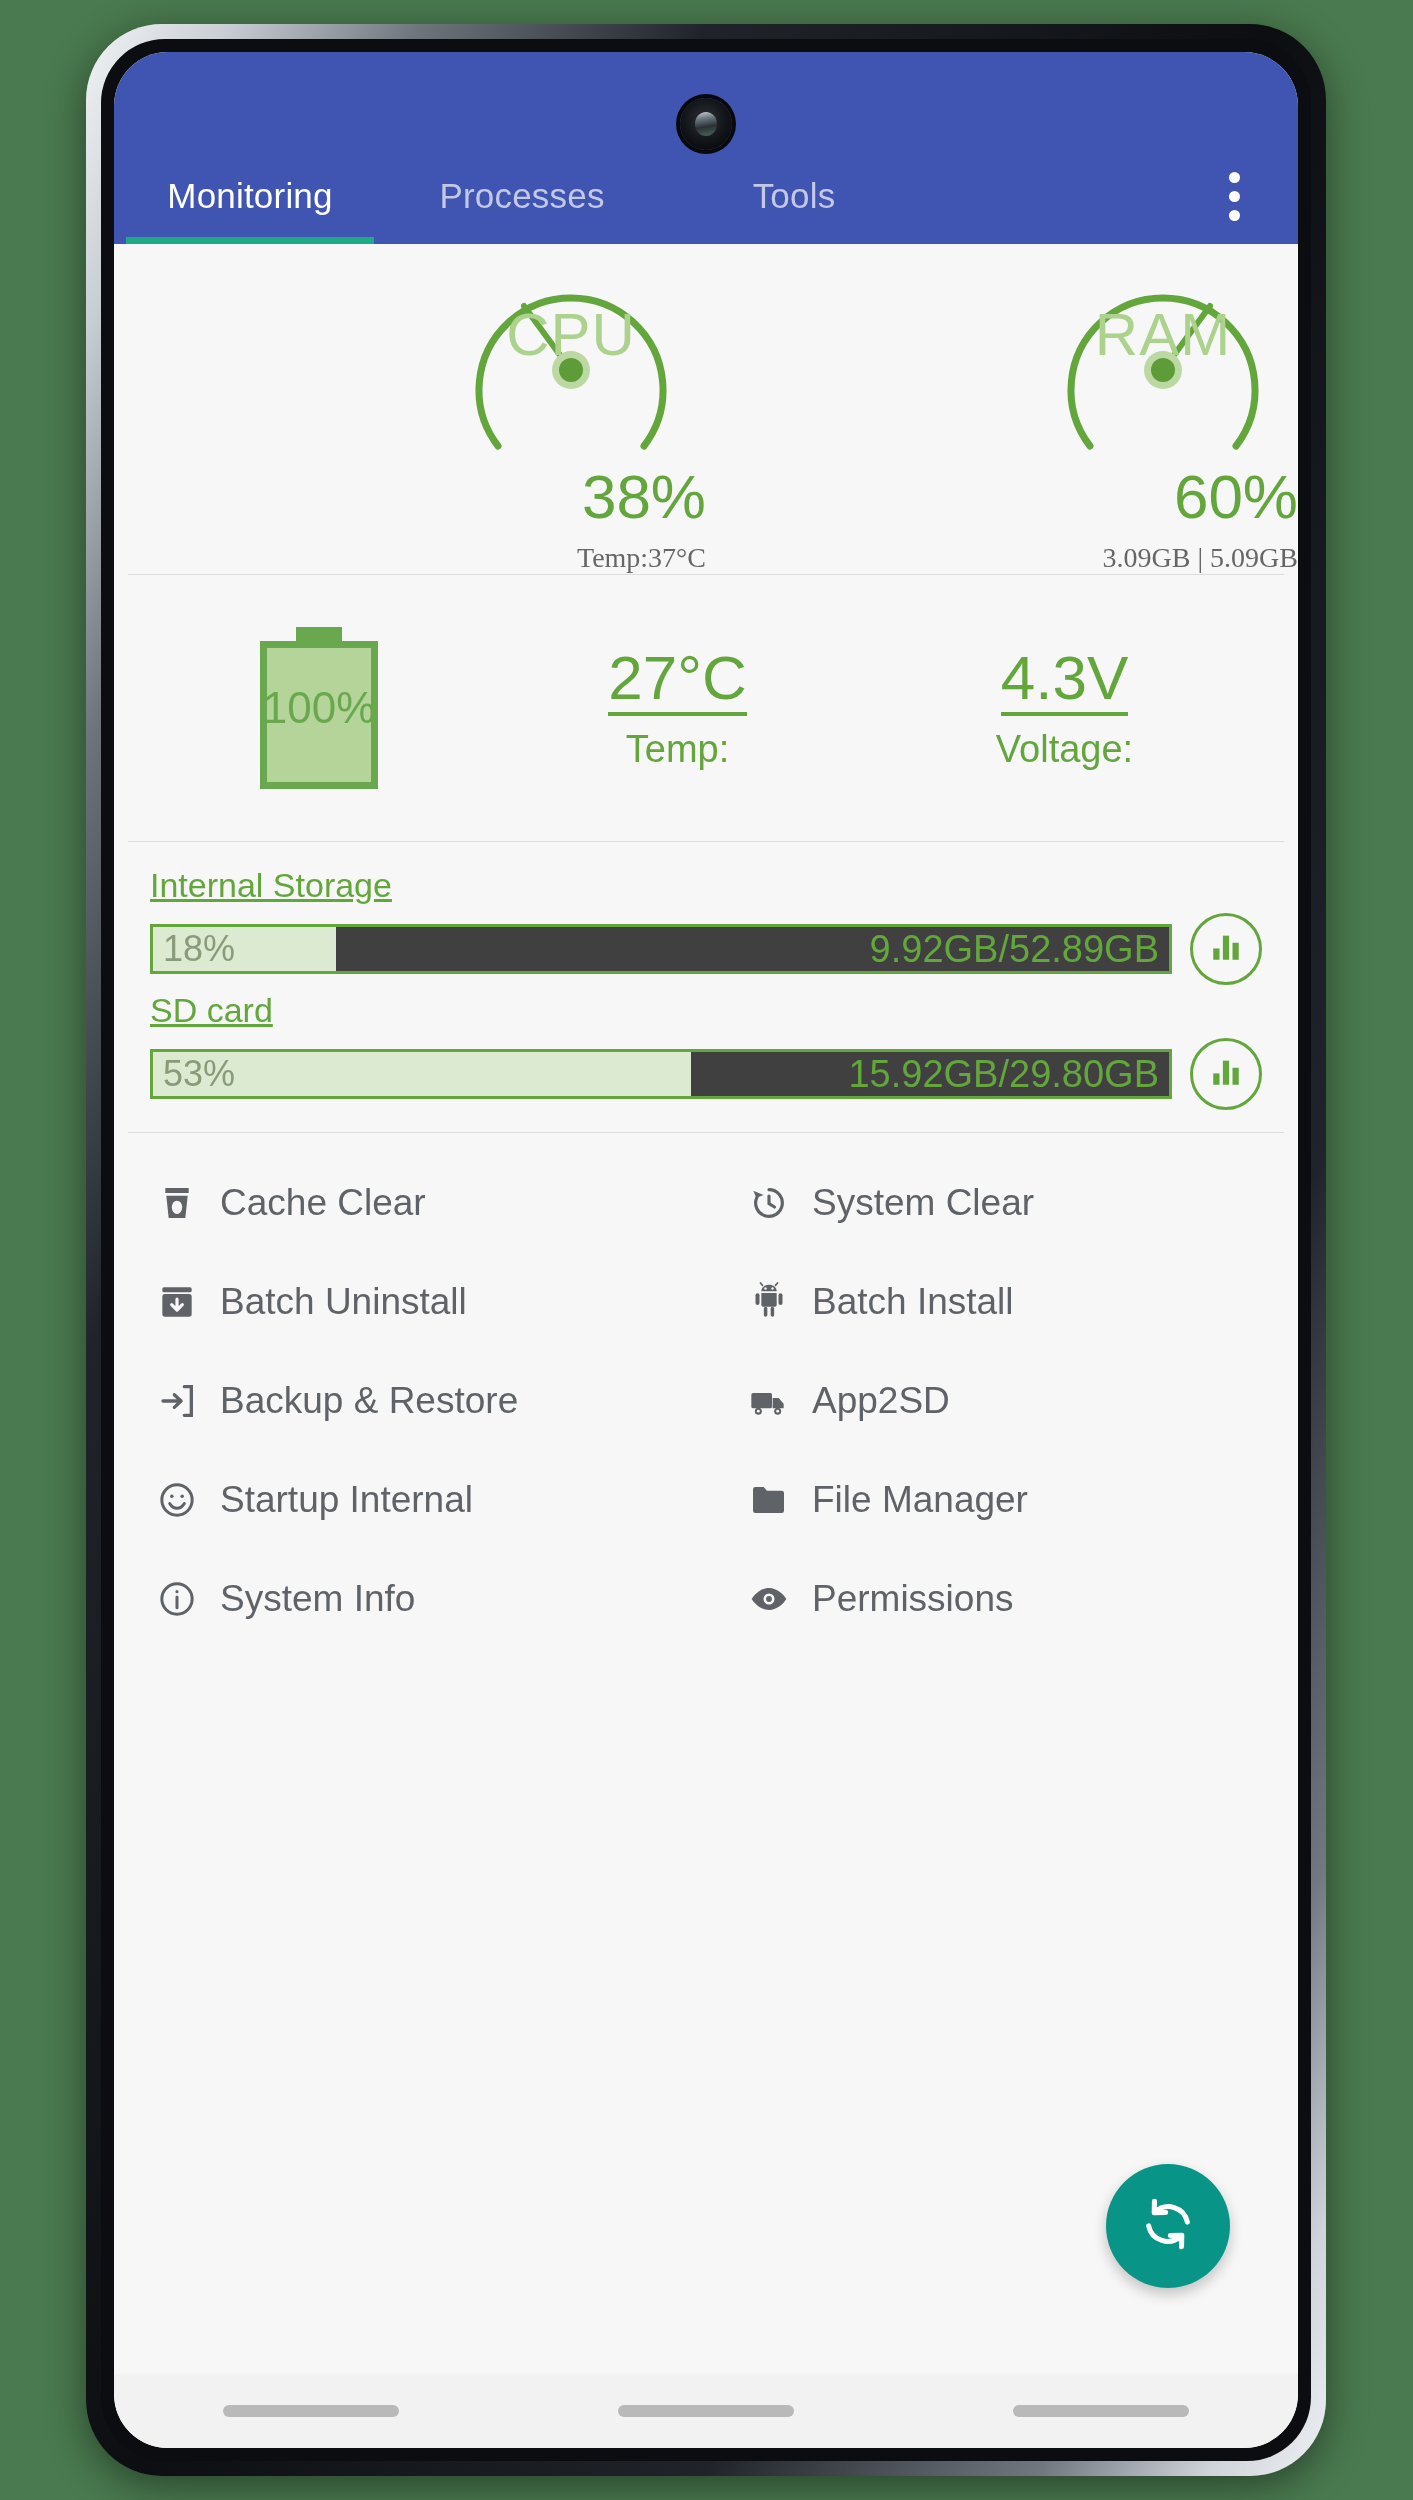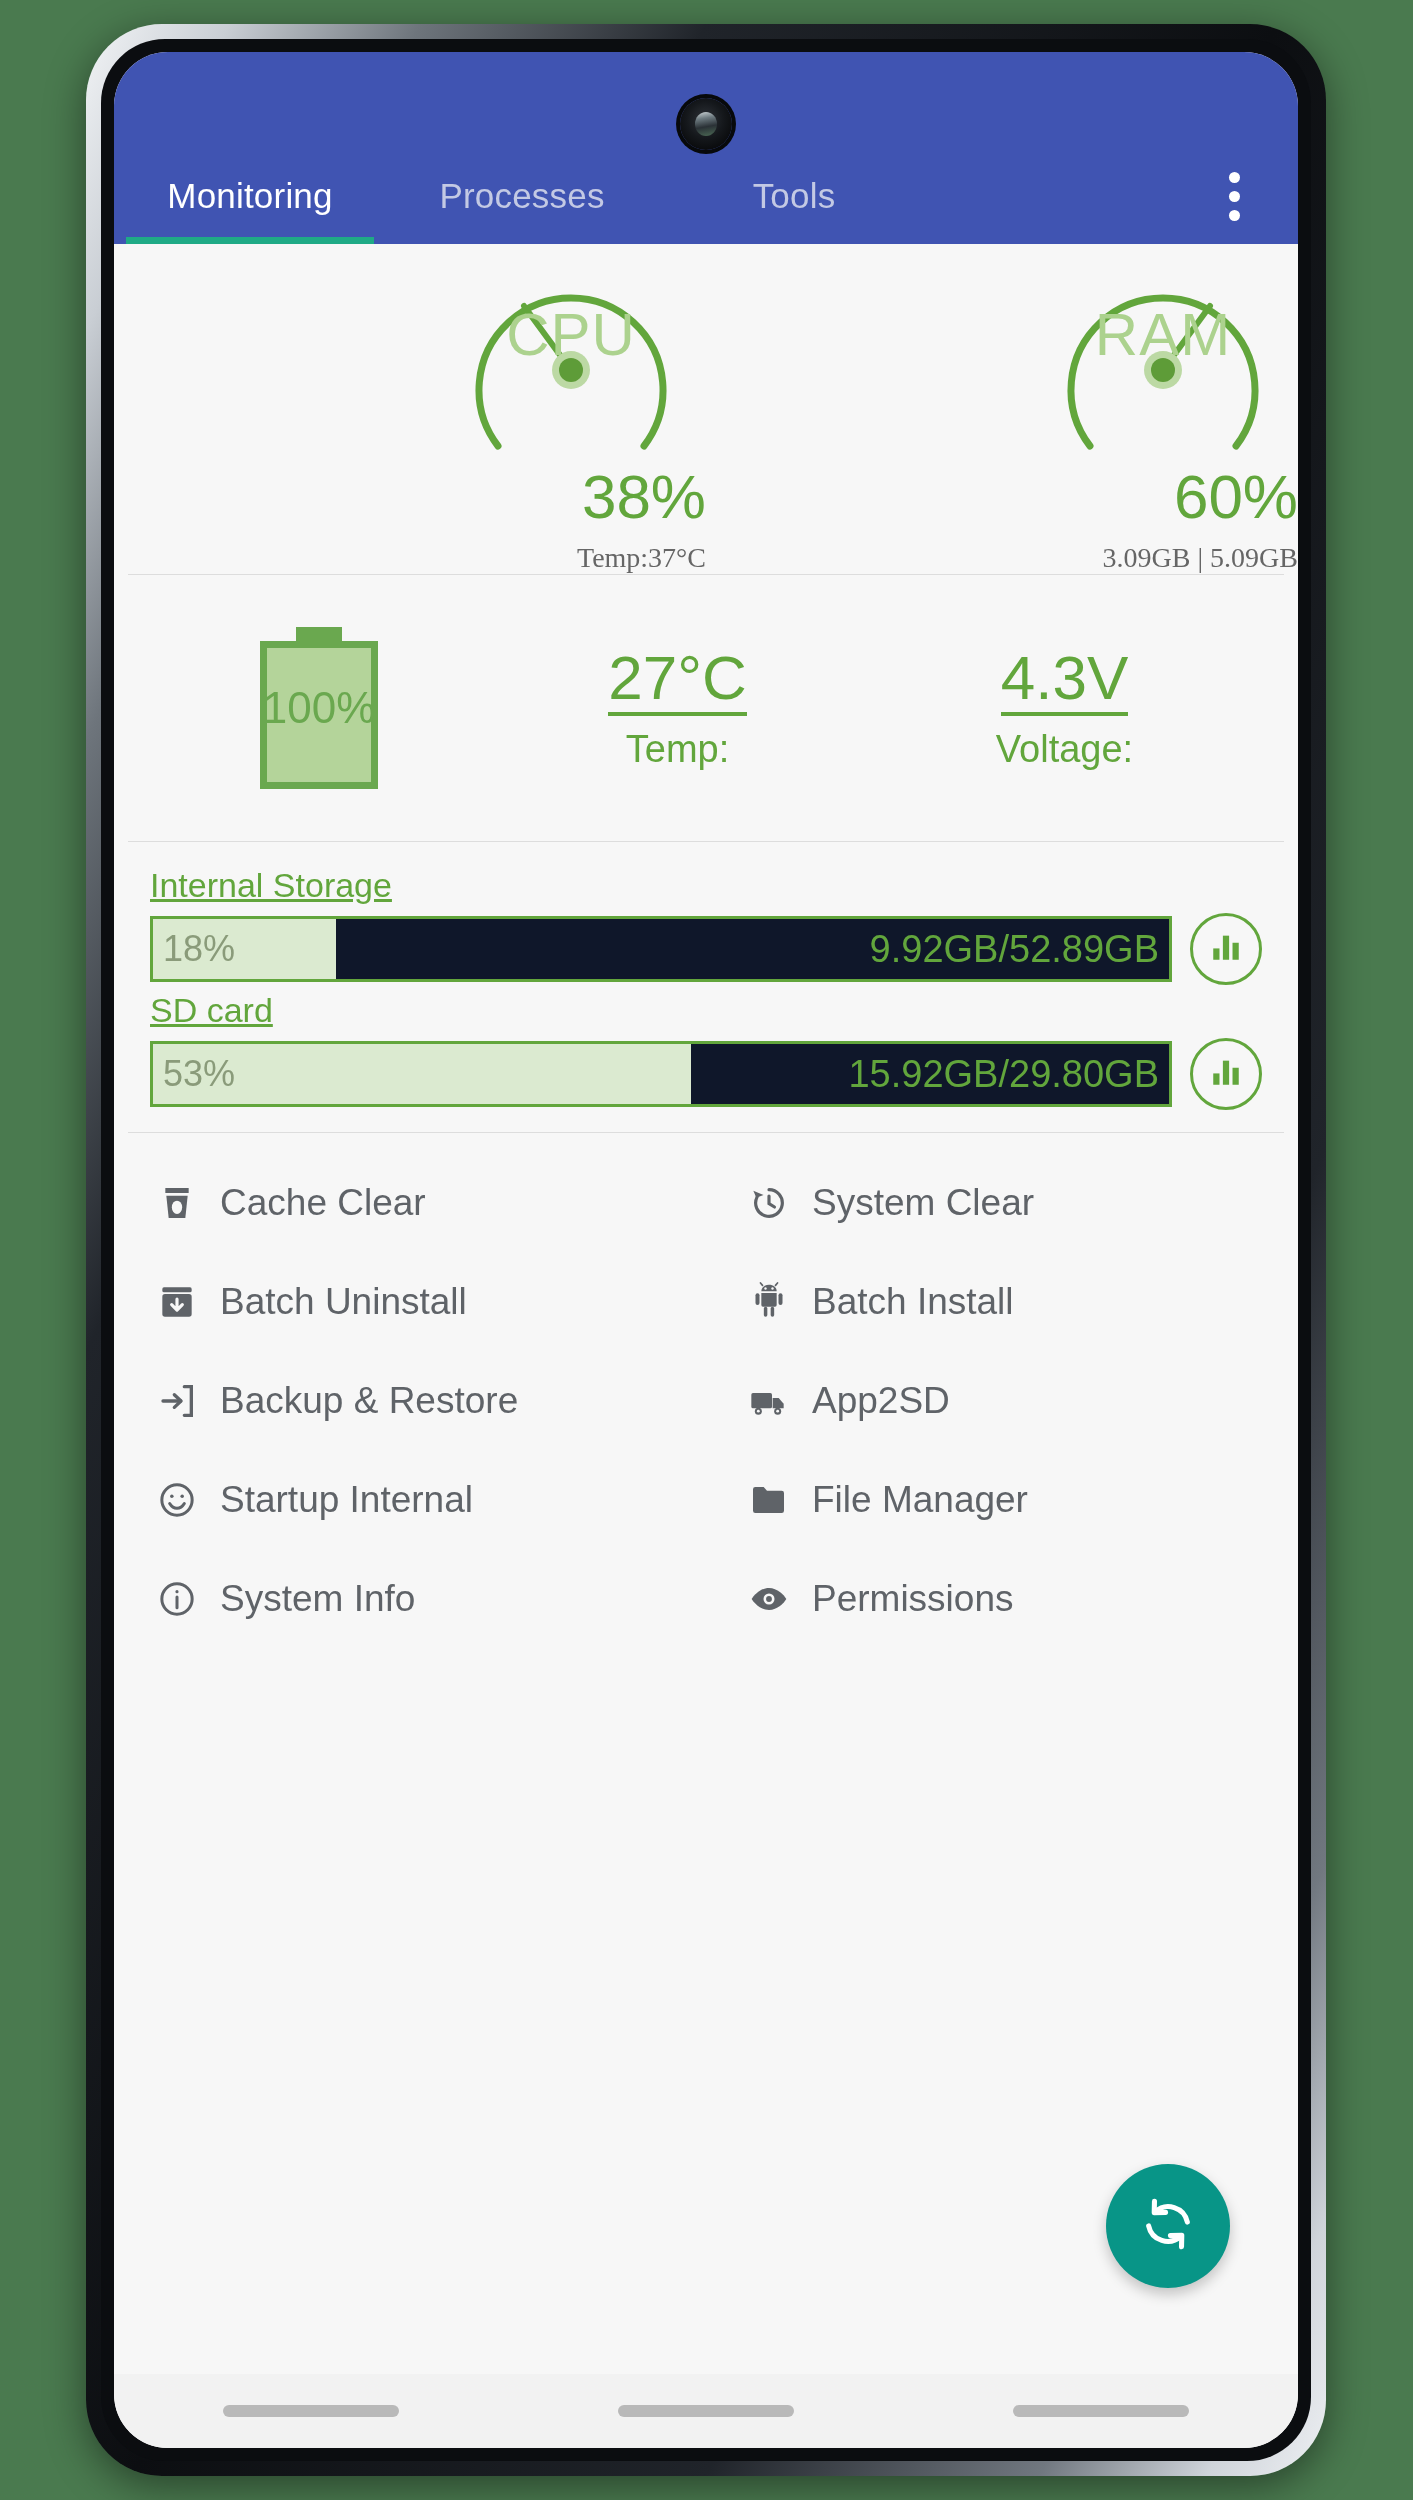--- a/index.html
+++ b/index.html
@@ -226,23 +226,23 @@
   .storage-title {
     font-size: 34px;
     color: #62a63c;
     margin: 6px 0 8px 0;
     text-decoration: underline;
   }
   .storage-row { display: flex; align-items: center; gap: 18px; }
   .storage-bar {
     position: relative;
     flex: 1;
-    height: 66px;
+    height: 50px;
     border: 3px solid #62a63c;
-    background: #0f172a;
+    background: #404040;
     overflow: hidden;
   }
   .storage-fill {
     position: absolute;
     left: 0; top: 0; bottom: 0;
     background: #dbead0;
   }
   .storage-pct {
     position: absolute;
     left: 10px; top: 50%;

